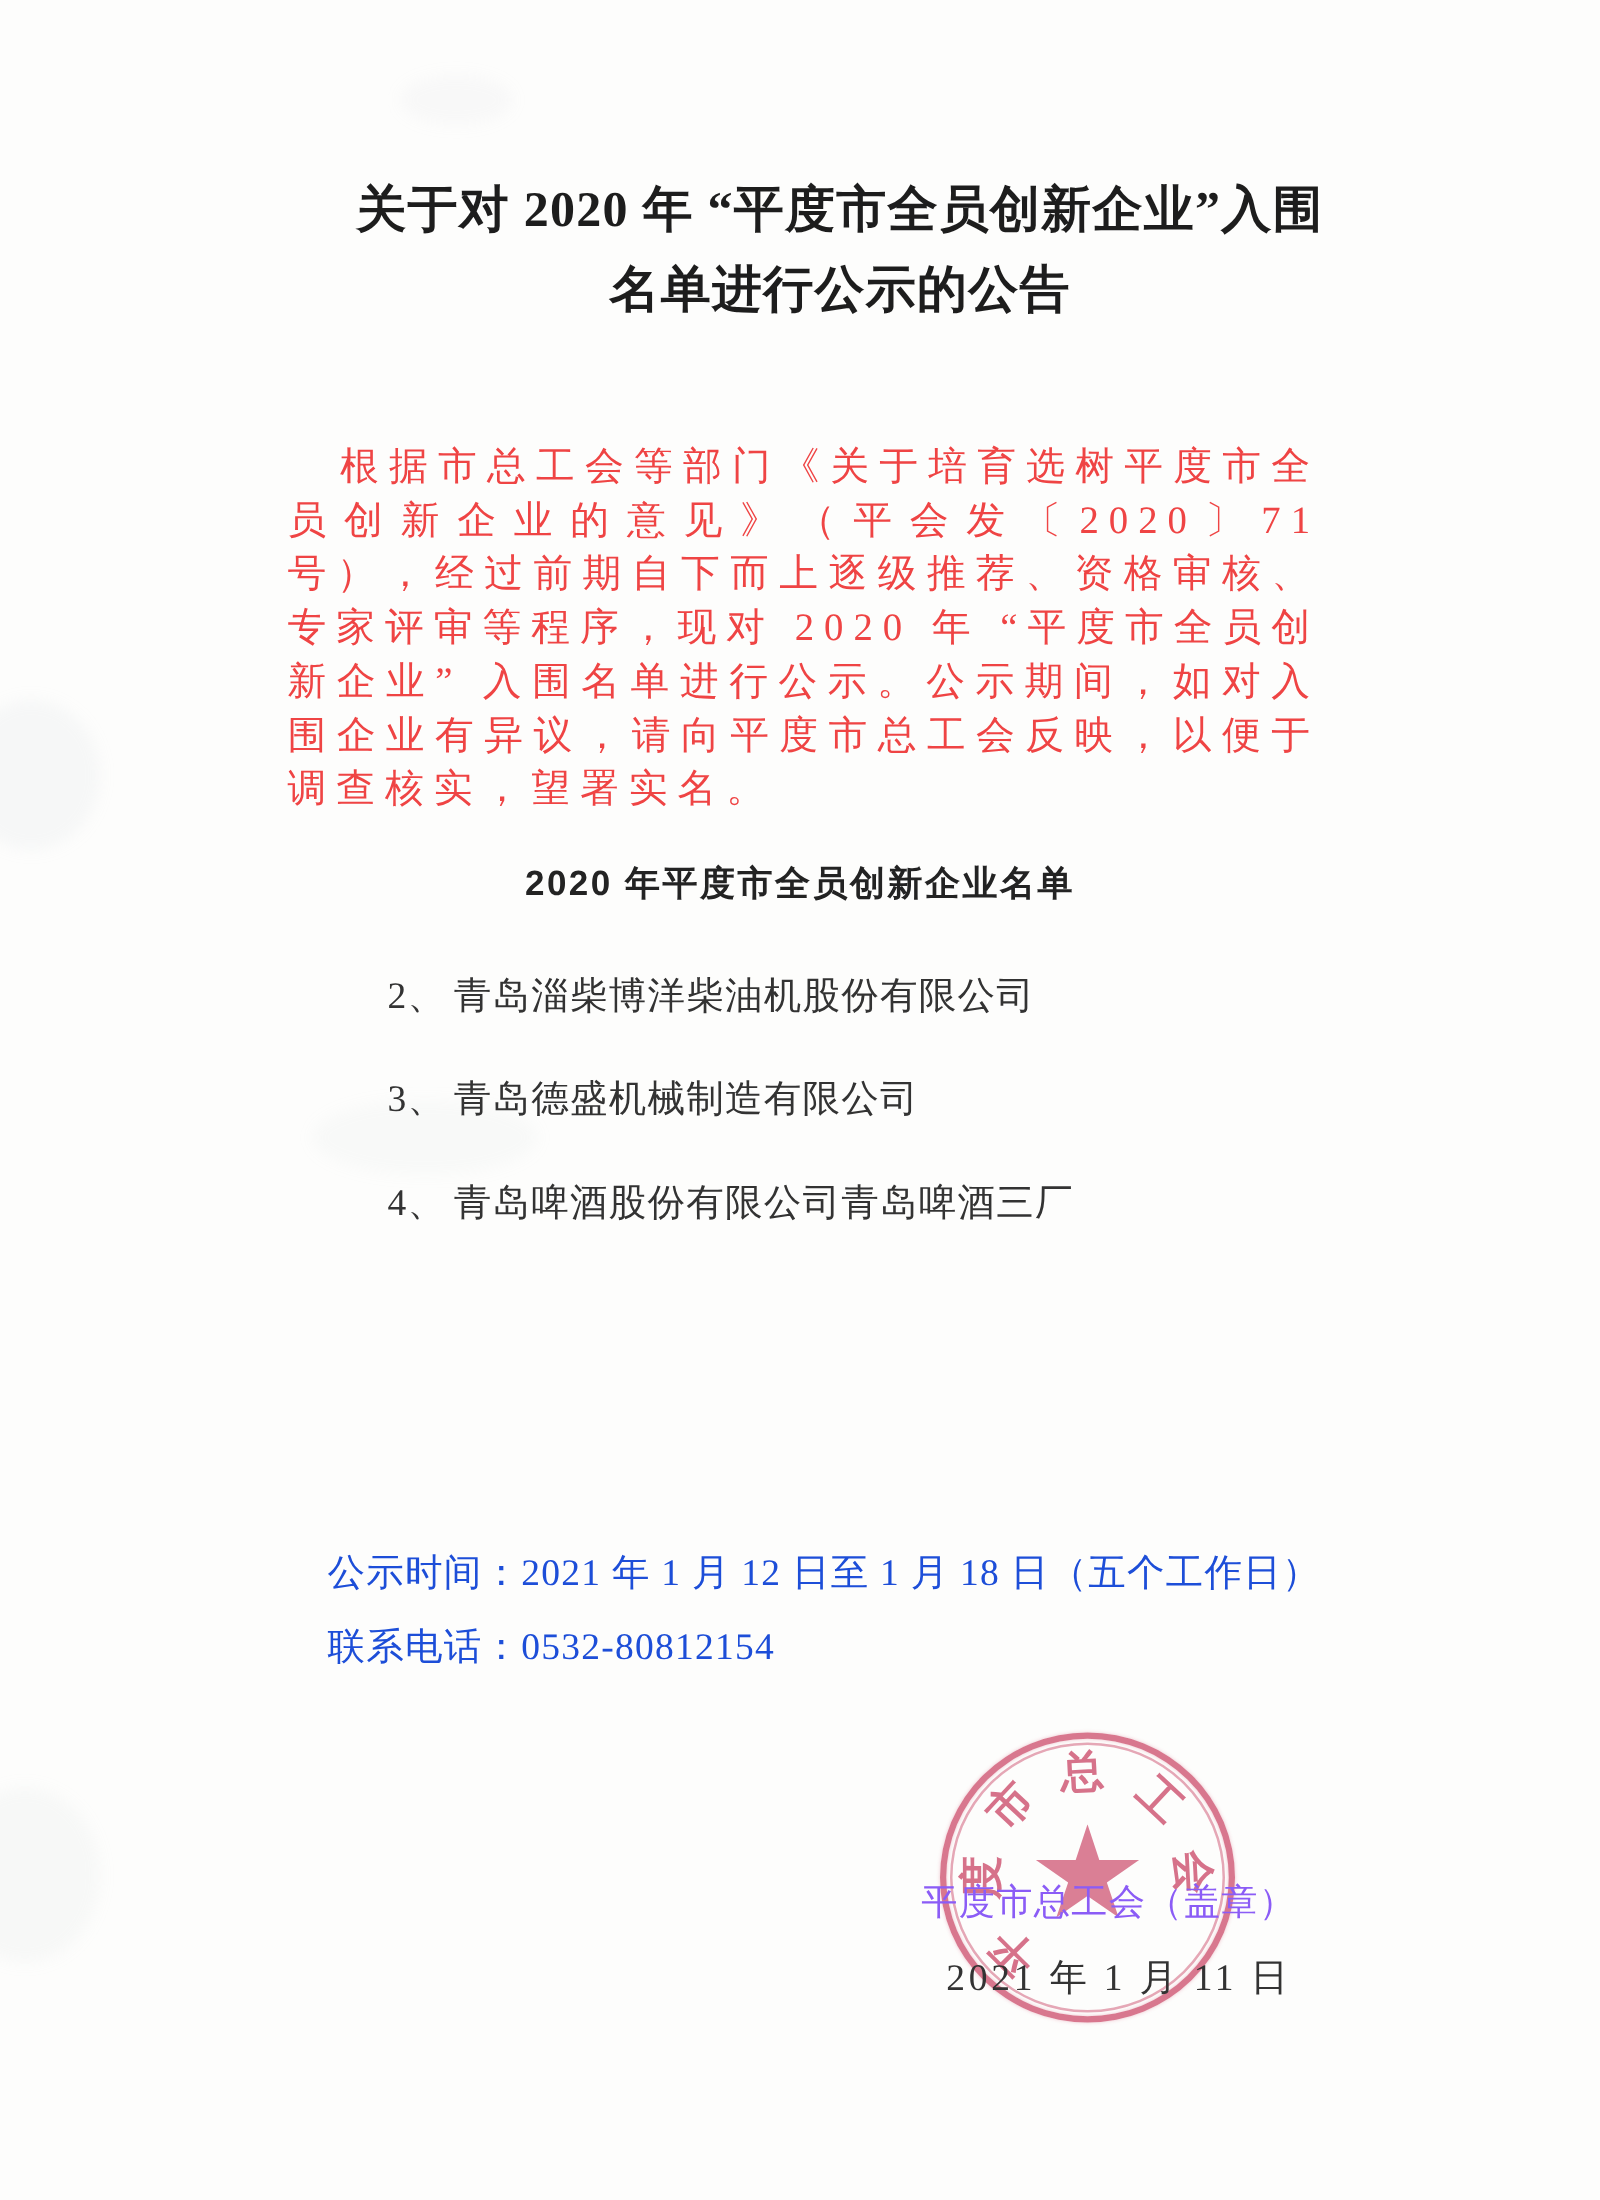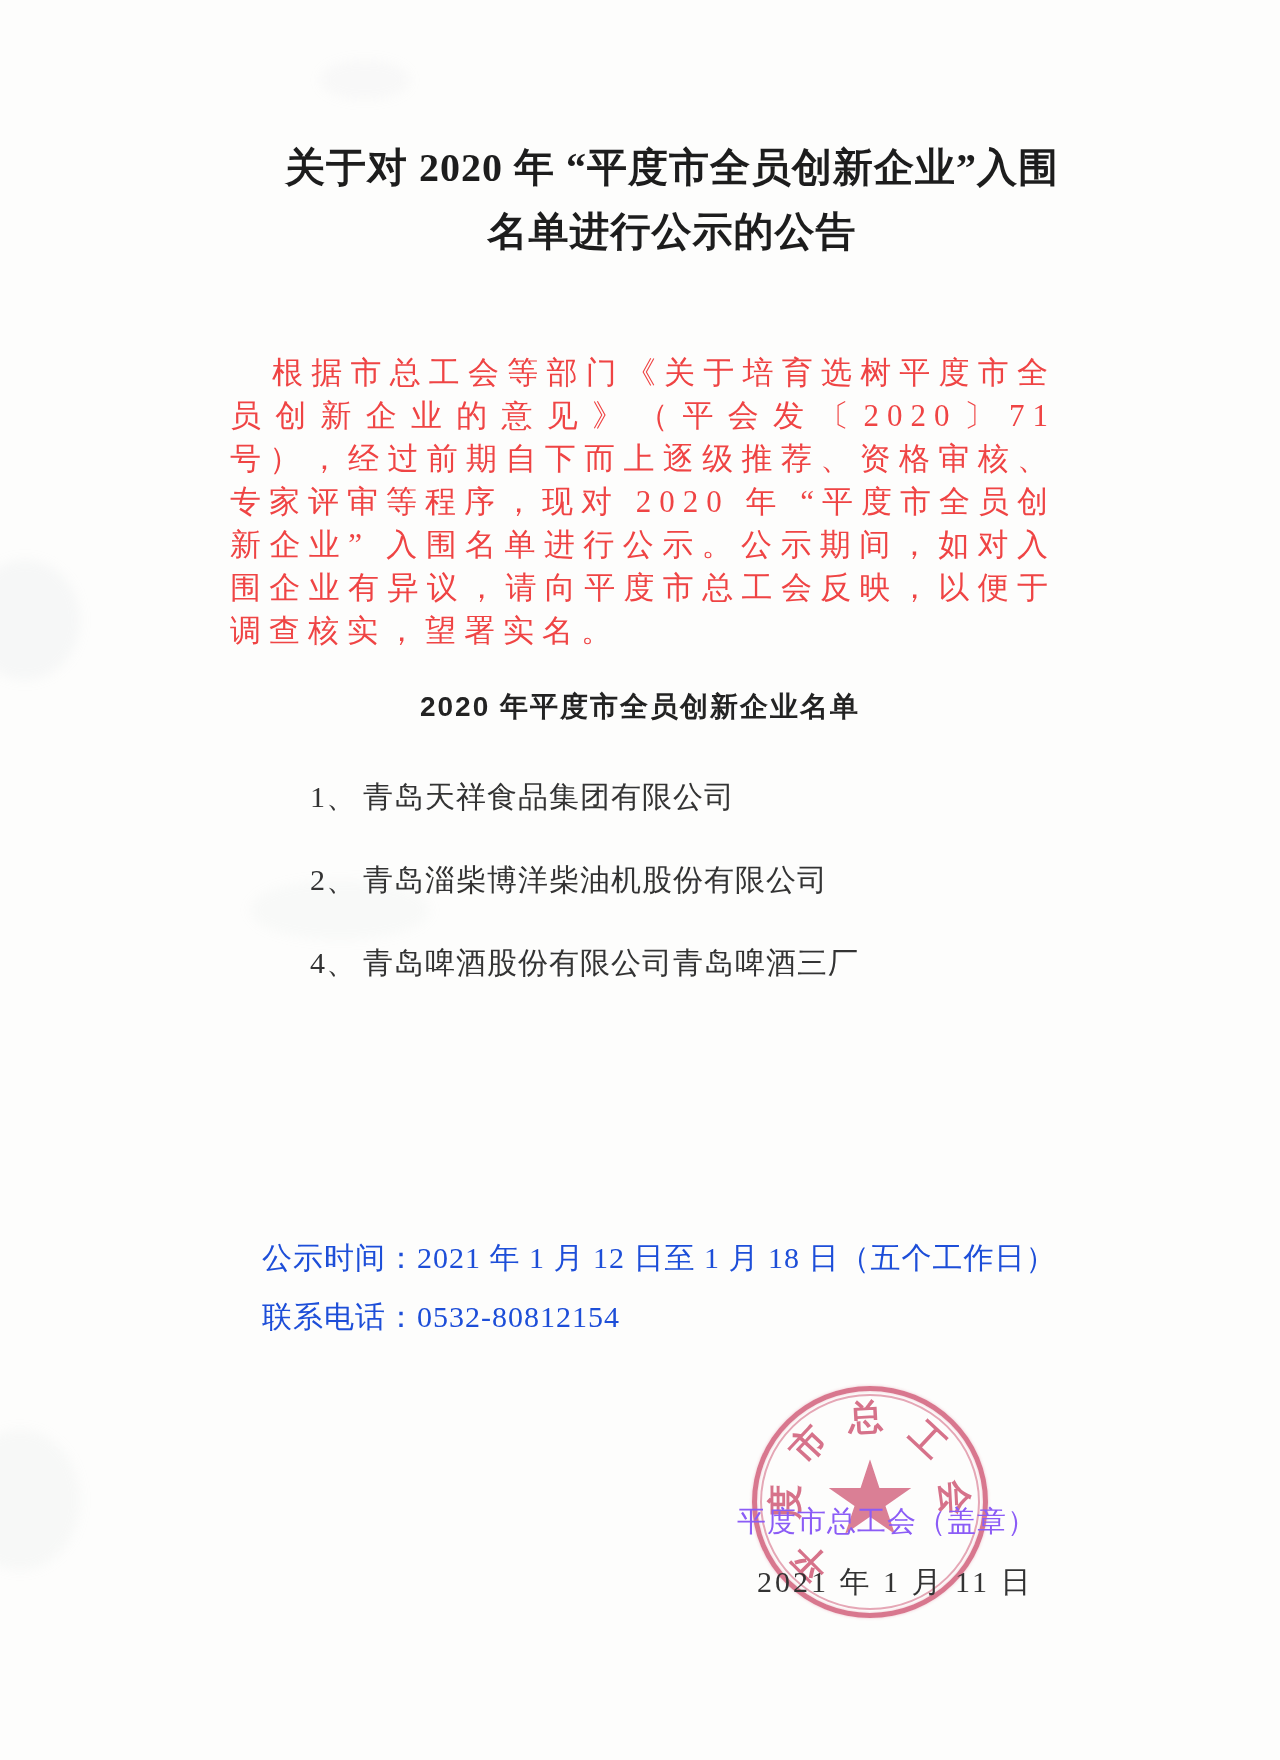--- a/index.html
+++ b/index.html
@@ -73,24 +73,24 @@
 
 <div class="doc-title line1">关于对 2020 年 “平度市全员创新企业”入围</div>
 <div class="doc-title line2">名单进行公示的公告</div>
 
 <div class="body-para">根据市总工会等部门《关于培育选树平度市全员创新企业的意见》（平会发〔2020〕71 号），经过前期自下而上逐级推荐、资格审核、专家评审等程序，现对 2020 年 “平度市全员创新企业” 入围名单进行公示。公示期间，如对入围企业有异议，请向平度市总工会反映，以便于调查核实，望署实名。</div>
 
 <div class="list-title">2020 年平度市全员创新企业名单</div>
 
 <div class="company-list">
   <div class="company-item">
-    <span class="idx">1、</span><span>青岛天祥食品集团有限公司</span>
+    <span class="idx">2、</span><span>青岛淄柴博洋柴油机股份有限公司</span>
   </div>
   <div class="company-item">
-    <span class="idx">2、</span><span>青岛淄柴博洋柴油机股份有限公司</span>
+    <span class="idx">3、</span><span>青岛德盛机械制造有限公司</span>
   </div>
   <div class="company-item">
     <span class="idx">4、</span><span>青岛啤酒股份有限公司青岛啤酒三厂</span>
   </div>
 </div>
 
 <div class="meta-line time">公示时间：2021 年 1 月 12 日至 1 月 18 日（五个工作日）</div>
 <div class="meta-line contact">联系电话：0532-80812154</div>
 
 <div class="signer">平度市总工会（盖章）</div>

